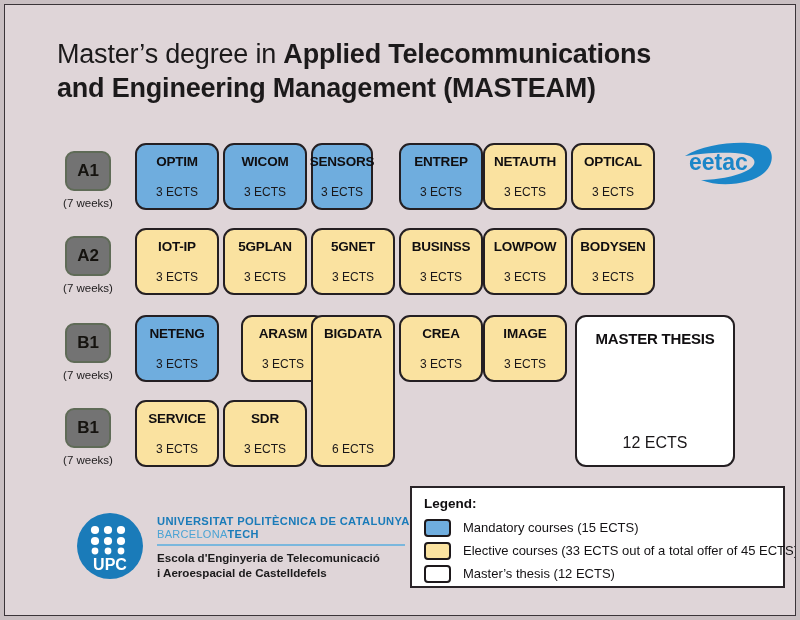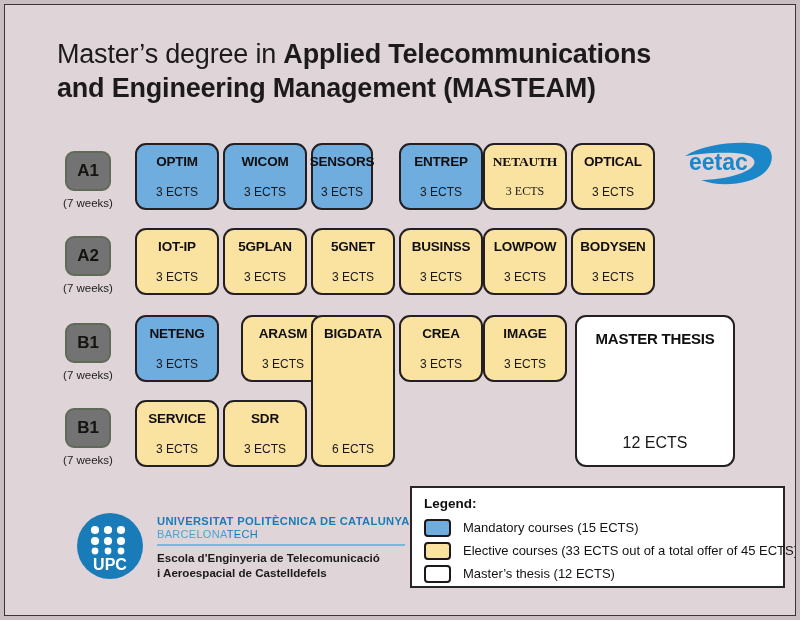--- a/index.html
+++ b/index.html
@@ -176,21 +176,21 @@
     letter-spacing: 0.35px;
     white-space: nowrap;
   }
   #upc-line2 {
     font-size: 11px;
     color: #4aa3d4;
     letter-spacing: 0.3px;
     white-space: nowrap;
     margin-top: 1px;
   }
-  #upc-line2 b { color: #1a7bb9; font-weight: 400; }
+  #upc-line2 b { color: #1a7bb9; font-weight: 700; }
   #upc-rule {
     margin-top: 4px;
     width: 248px;
     height: 2px;
     background: #7ab7dd;
   }
   #upc-school {
     margin-top: 5px;
     font-size: 11.6px;
     font-weight: 700;
@@ -235,21 +235,21 @@
     <span class="ects">3 ECTS</span>
   </div>
   <div class="card mandatory" style="left:306px; top:138px; width:62px; height:67px;">
     <span class="code">SENSORS</span>
     <span class="ects">3 ECTS</span>
   </div>
   <div class="card mandatory" style="left:394px; top:138px; width:84px; height:67px;">
     <span class="code">ENTREP</span>
     <span class="ects">3 ECTS</span>
   </div>
-  <div class="card elective" style="left:478px; top:138px; width:84px; height:67px;font-family:Liberation Serif, serif;">
+  <div class="card elective" style="left:478px; top:138px; width:84px; height:67px;">
     <span class="code">NETAUTH</span>
     <span class="ects">3 ECTS</span>
   </div>
   <div class="card elective" style="left:566px; top:138px; width:84px; height:67px;">
     <span class="code">OPTICAL</span>
     <span class="ects">3 ECTS</span>
   </div>
 
   <div class="card elective" style="left:130px; top:223px; width:84px; height:67px;">
     <span class="code">IOT-IP</span>

